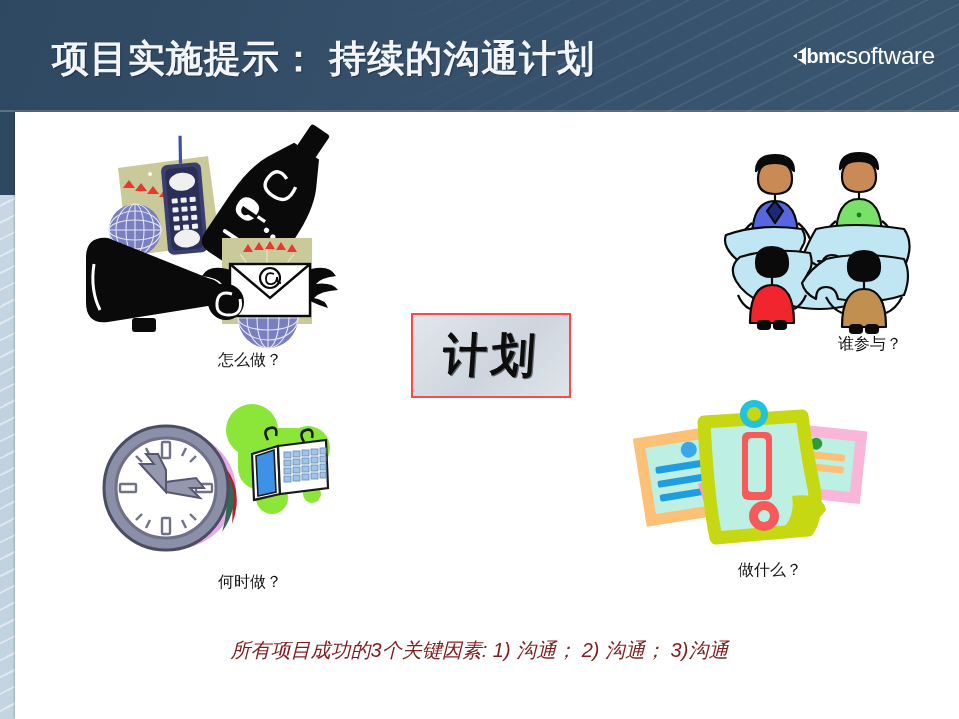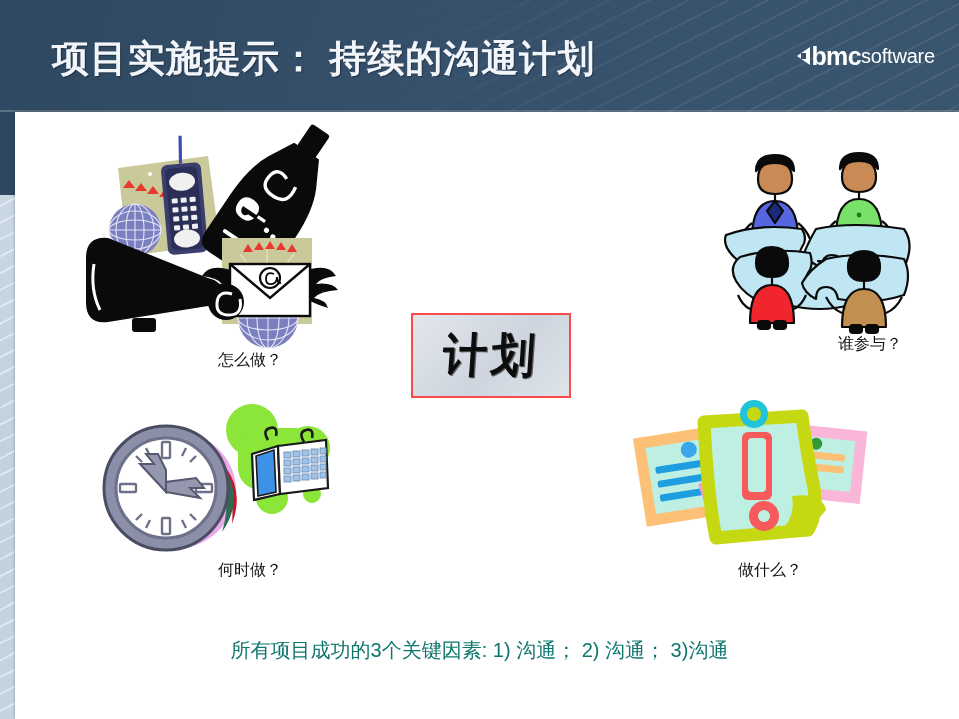--- a/index.html
+++ b/index.html
@@ -67,25 +67,25 @@
     position: relative;
   }
   #logo .mark::after {
     content: "";
     position: absolute;
     left: 4px; top: -3px;
     width: 5px; height: 6px;
     background: #36506b;
   }
   #logo .bmc {
-    font-size: 25px; font-weight: bold; color: #ffffff;
+    font-size: 20px; font-weight: bold; color: #ffffff;
     letter-spacing: -0.6px;
   }
   #logo .sw {
-    font-size: 20px; font-weight: normal; color: #ffffff;
+    font-size: 24px; font-weight: normal; color: #ffffff;
     letter-spacing: -0.2px;
   }
 
   
   #left-strip-dark {
     position: absolute; left: 0; top: 112px;
     width: 15px; height: 83px;
     background: #2f4861;
   }
   #left-strip-light {
@@ -138,30 +138,31 @@
     font-weight: bold;
     color: #0d0d0d;
     letter-spacing: 4px;
     transform: skewX(-4deg) scaleY(1.06);
     text-shadow: 1.5px 1.5px 0 rgba(0,0,0,0.55);
   }
 
   
   #cap-how   { left: 122px; top: 350px; width: 160px; }
   #cap-who   { left: 742px; top: 334px; width: 160px; }
-  #cap-when  { left: 122px; top: 560px; width: 160px; }
+  #cap-when  { left: 122px; top: 572px; width: 160px; }
   #cap-what  { left: 642px; top: 560px; width: 160px; }
 
   #bottom-caption {
     position: absolute;
     left: 0; top: 637px; width: 959px;
     text-align: center;
     font-size: 20px;
-    color: #0f766e;
+    color: #7f1d1d;
     white-space: nowrap;
+    font-style: italic;
   }
 
   
   #art-comm { left: 80px; top: 126px; width: 292px; height: 208px; }
   #art-team { left: 692px; top: 131px; width: 248px; height: 200px; }
   #art-time { left: 92px; top: 402px; width: 248px; height: 158px; }
   #art-what { left: 642px; top: 404px; width: 232px; height: 156px; }
 
   svg { display: block; overflow: visible; }
 </style>

